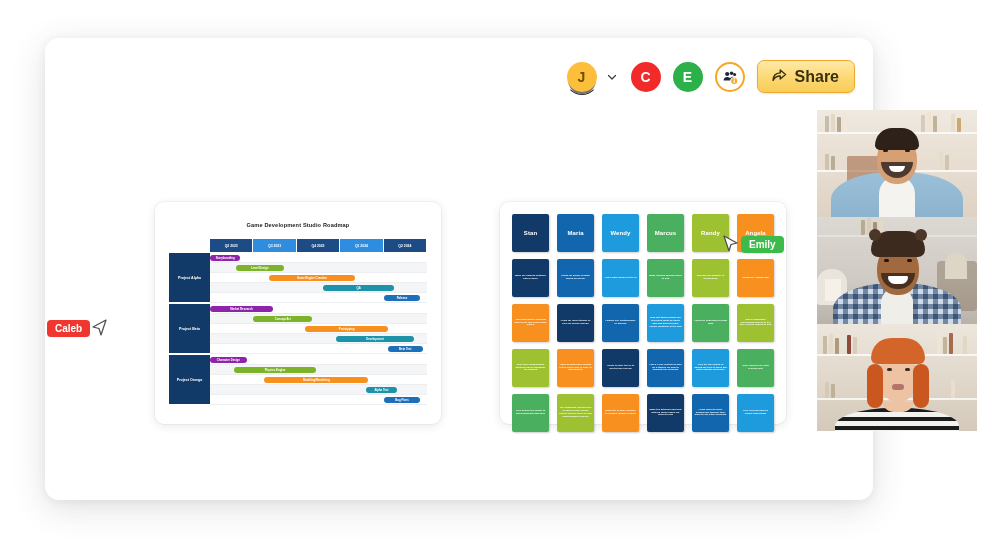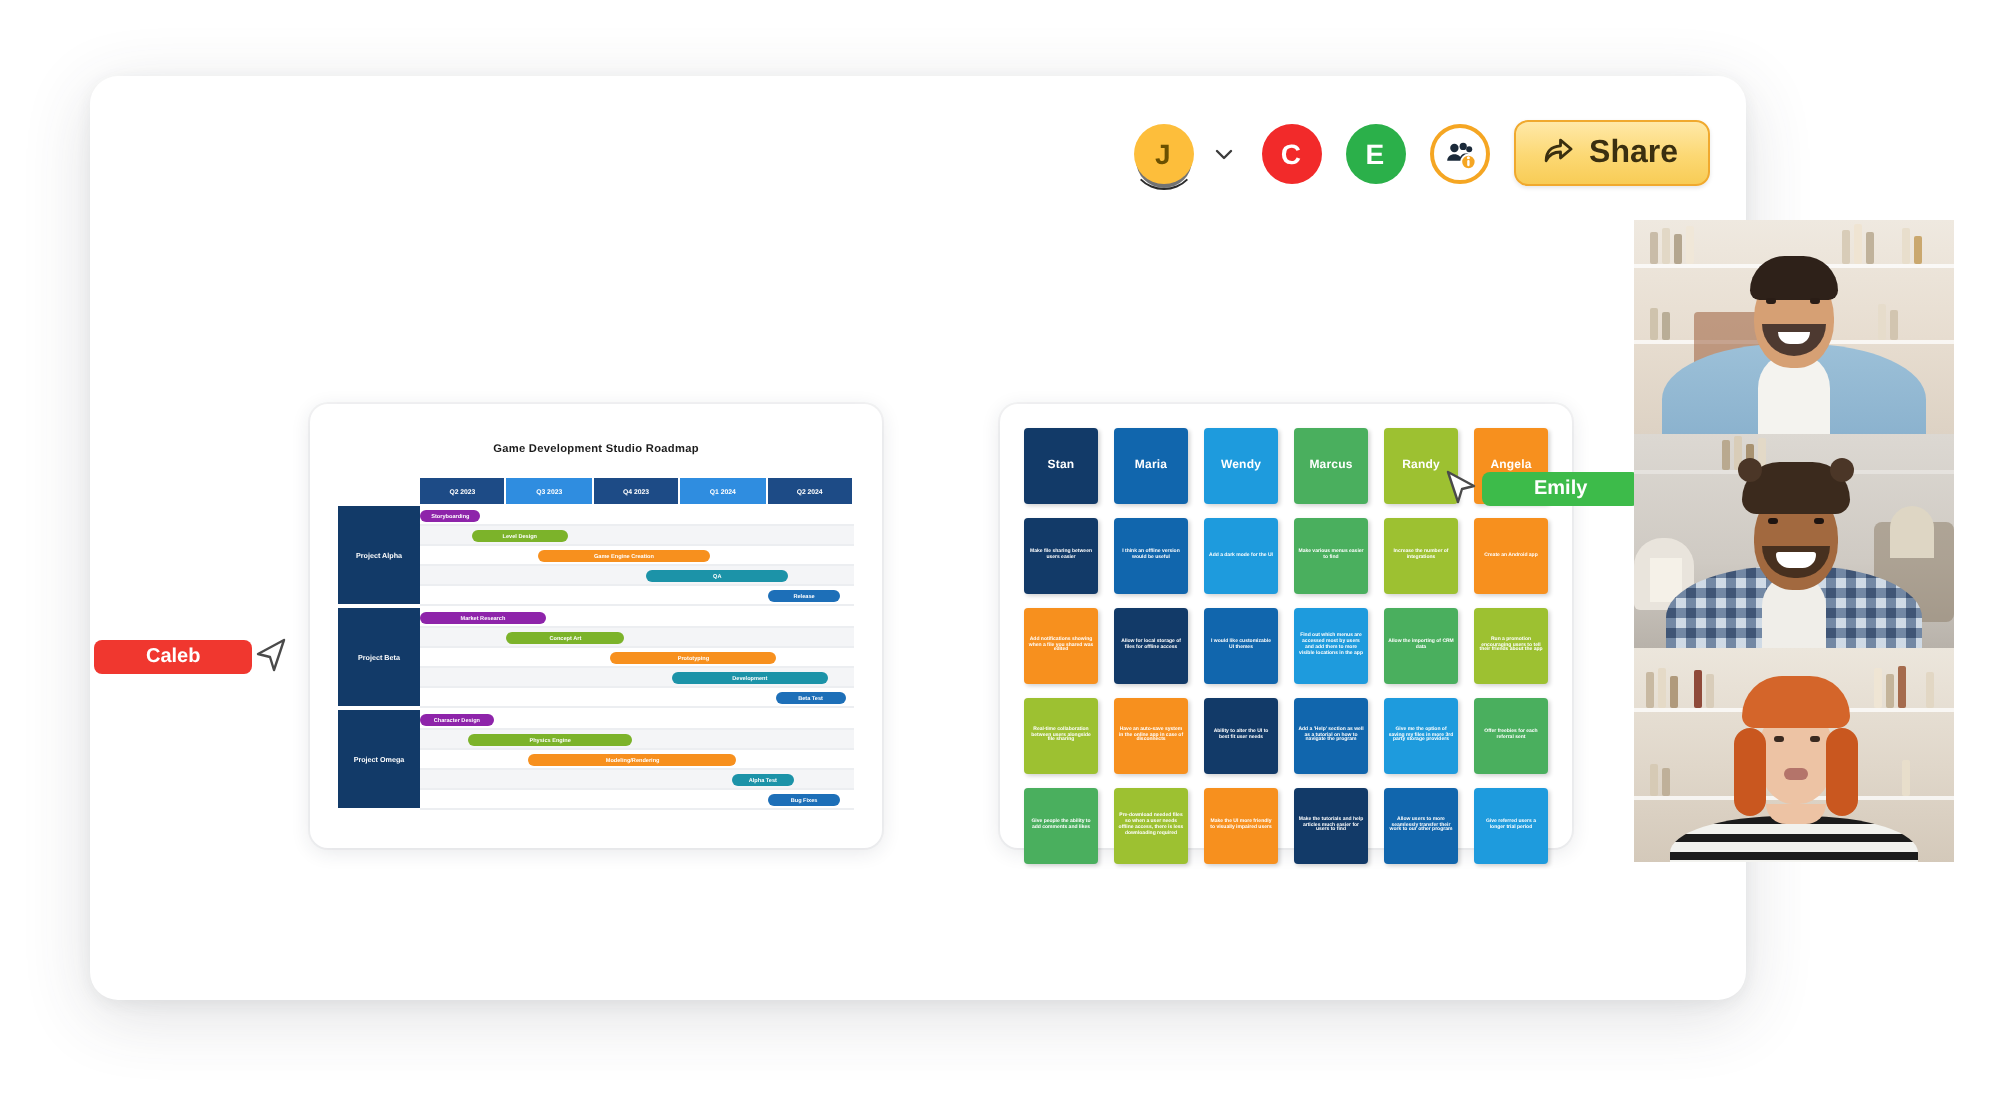--- a/index.html
+++ b/index.html
@@ -132,21 +132,21 @@
   }
   .sticky.header {
     height: 38px; font-size: 6px; font-weight: bold; letter-spacing: 0.1px;
   }
   .sticky.note { height: 38px; font-size: 2.5px; font-weight: bold; }
 
   
   .cursor-wrap { position: absolute; display:flex; align-items:center; }
   .cursor-label {
     color:#ffffff; font-size: 10px; font-weight: bold;
-    padding: 3px 26px; border-radius: 4px; white-space: nowrap;
+    padding: 3px 8px; border-radius: 4px; white-space: nowrap;
   }
   .cursor-label.caleb { background: #f0372f; margin-left: 40px; }
   .cursor-label.emily { background: #3dbb4a; }
 
   
   #video-stack { position: absolute; left: 817px; top: 110px; width: 160px; }
   .video-tile {
     position: relative; width: 160px; height: 107px; overflow: hidden;
     background: #d8d4cd;
   }

